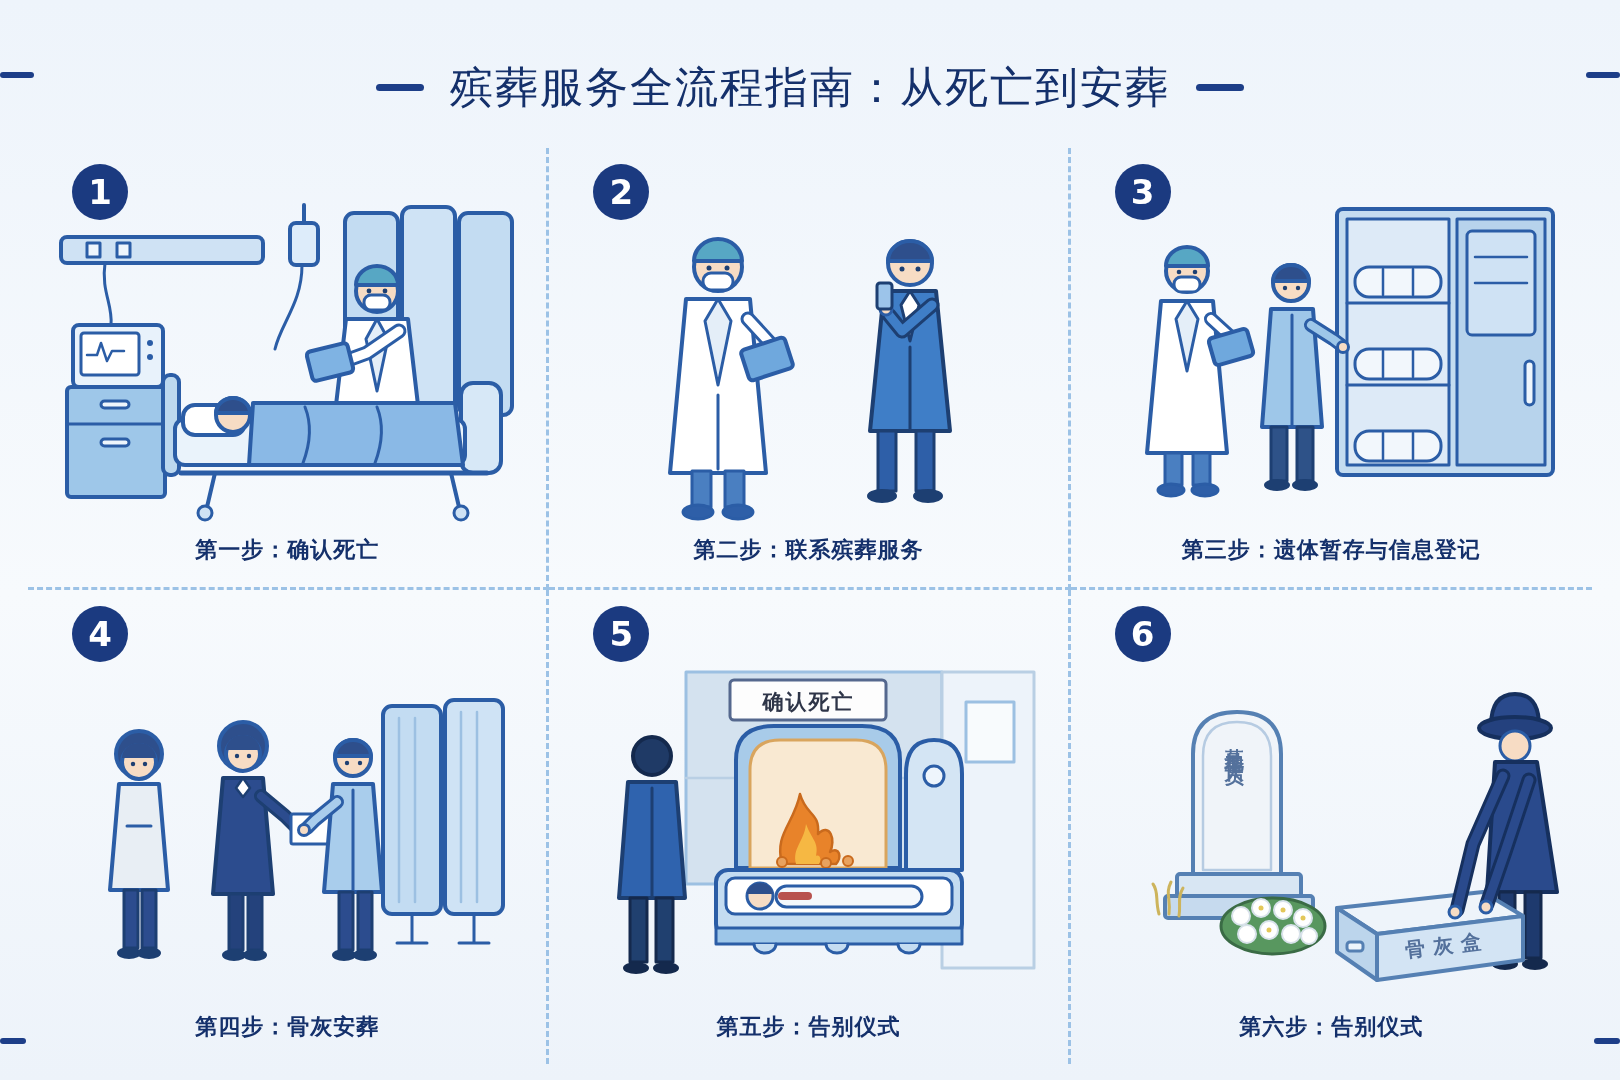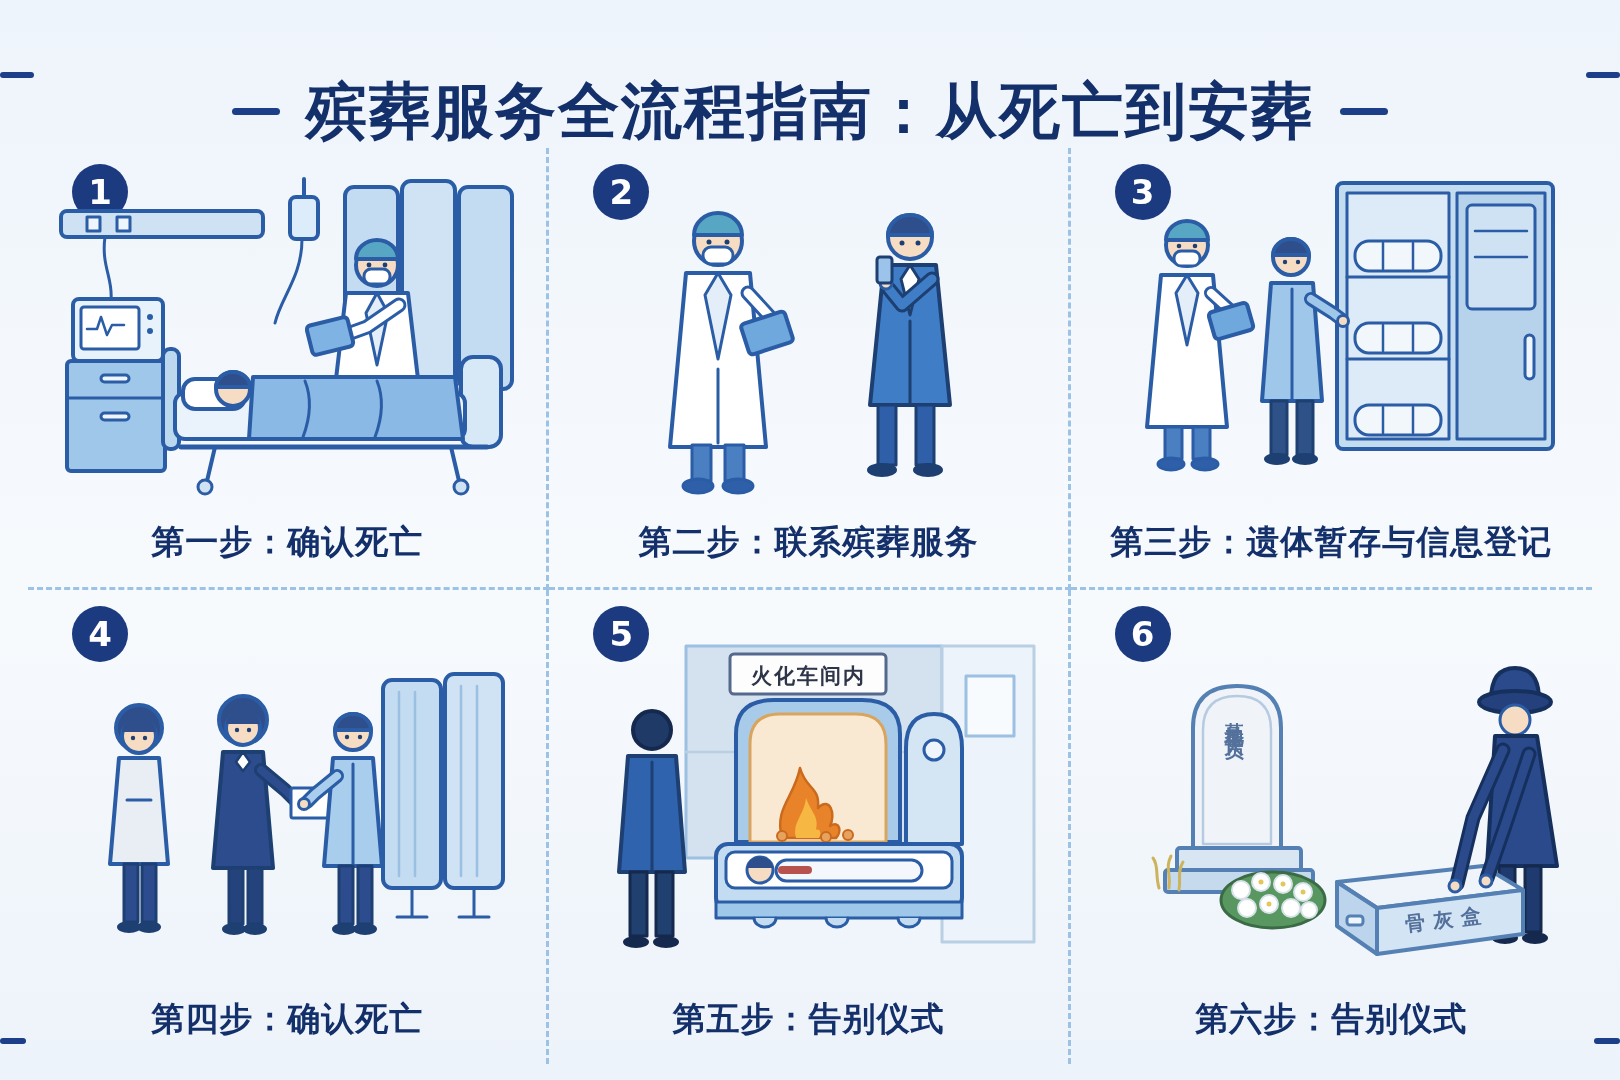--- a/index.html
+++ b/index.html
@@ -3,40 +3,40 @@
 <meta charset="utf-8">
 <style>
   html,body{margin:0;padding:0;}
   .page{
     width:1620px;height:1080px;position:relative;overflow:hidden;
     background:linear-gradient(180deg,#eef4fb 0%,#f7fafd 55%,#edf3fa 100%);
     font-family:"DejaVu Sans","Liberation Sans",sans-serif;
   }
   
   .title-row{position:absolute;top:30px;left:0;right:0;display:flex;align-items:center;justify-content:center;gap:26px;}
-  .title{font-size:61px;font-weight:700;color:#14306b;letter-spacing:2px;white-space:nowrap;}
+  .title{font-size:43px;font-weight:400;color:#14306b;letter-spacing:2px;white-space:nowrap;}
   .title-dash{width:48px;height:7px;border-radius:4px;background:#1d3e88;}
   .edge-mark{position:absolute;height:6px;background:#1d3e88;border-radius:3px;}
   .em-tl{left:0;top:72px;width:34px}.em-tr{right:0;top:72px;width:34px}
   .em-bl{left:0;bottom:36px;width:26px}.em-br{right:0;bottom:36px;width:26px}
   
   .grid{
     position:absolute;top:148px;left:28px;right:28px;bottom:16px;
     display:grid;grid-template-columns:1fr 1fr 1fr;grid-template-rows:442px 1fr;
   }
   .panel{position:relative;display:flex;flex-direction:column;align-items:center;justify-content:flex-end;padding-bottom:22px;min-width:0;}
   .grid > .panel:nth-child(3n+1),
   .grid > .panel:nth-child(3n+2){border-right:3px dashed #9cc2e6;}
   .grid > .panel:nth-child(-n+3){border-bottom:3px dashed #9cc2e6;}
   .badge{
     position:absolute;left:44px;top:16px;width:56px;height:56px;border-radius:50%;
     background:#1b3a80;color:#ffffff;font-size:34px;font-weight:700;
     display:flex;align-items:center;justify-content:center;
   }
-  .caption{margin-top:15px;font-size:33px;font-weight:700;color:#14306b;white-space:nowrap;letter-spacing:1px;font-family:Liberation Serif, serif;}
+  .caption{margin-top:4px;font-size:22px;font-weight:700;color:#14306b;white-space:nowrap;letter-spacing:1px;font-family:Liberation Serif, serif;}
   .illustration{position:relative;width:480px;height:350px;flex:none;}
   .illustration svg{display:block;}
   
   .sign-label{
     position:absolute;left:162px;top:30px;width:156px;text-align:center;
     font-size:21px;font-weight:700;color:#2e3548;letter-spacing:2px;
   }
   .tombstone-label{
     position:absolute;left:131px;top:74px;writing-mode:vertical-rl;
     font-size:19px;font-weight:600;color:#54719c;letter-spacing:4px;
@@ -299,21 +299,21 @@
               <polyline points="290,144 268,162 260,170" fill="none" stroke="#a9cdec" stroke-width="8"></polyline>
               <circle cx="257" cy="172" r="5.5" fill="#f7dcc4" stroke-width="3"></circle>
               <rect x="292" y="234" width="14" height="58" fill="#2c4c8e" stroke="#1d3f72" stroke-width="3"></rect>
               <rect x="311" y="234" width="14" height="58" fill="#2c4c8e" stroke="#1d3f72" stroke-width="3"></rect>
               <ellipse cx="297" cy="297" rx="12" ry="6" fill="#1d3f72" stroke="none"></ellipse>
               <ellipse cx="318" cy="297" rx="12" ry="6" fill="#1d3f72" stroke="none"></ellipse>
             </g>
           </g>
         </svg>
       </div>
-      <div class="caption">第四步：确认死亡</div>
+      <div class="caption">第四步：骨灰安葬</div>
     </section>
 
     <section class="panel">
       <div class="badge">5</div>
       <div class="illustration">
         <svg viewBox="0 0 480 350" width="480" height="350">
           <g stroke="#2b5da6" stroke-width="4" stroke-linecap="round" stroke-linejoin="round">
             <g>
               <rect x="118" y="14" width="256" height="212" fill="#d4e2ef" stroke="#9cc0e2" stroke-width="3"></rect>
               <line x1="118" y1="120" x2="166" y2="120" stroke="#b9cfe4" stroke-width="2.5"></line>
@@ -349,21 +349,21 @@
               <circle cx="84" cy="98" r="19" fill="#1f3a66" stroke="#14294d"></circle>
               <path d="M60 124 L108 124 L117 240 L51 240 Z" fill="#2f63ae" stroke="#1d3f72"></path>
               <line x1="84" y1="130" x2="84" y2="238" stroke="#1d3f72" stroke-width="3"></line>
               <rect x="62" y="240" width="17" height="64" fill="#20406f" stroke="#14294d" stroke-width="3"></rect>
               <rect x="88" y="240" width="17" height="64" fill="#20406f" stroke="#14294d" stroke-width="3"></rect>
               <ellipse cx="68" cy="310" rx="13" ry="6" fill="#14294d" stroke="none"></ellipse>
               <ellipse cx="98" cy="310" rx="13" ry="6" fill="#14294d" stroke="none"></ellipse>
             </g>
           </g>
         </svg>
-        <div class="sign-label">火化车间内</div>
+        <div class="sign-label">确认死亡</div>
       </div>
       <div class="caption">第五步：告别仪式</div>
     </section>
 
     <section class="panel">
       <div class="badge">6</div>
       <div class="illustration">
         <svg viewBox="0 0 480 350" width="480" height="350">
           <g stroke="#2b5da6" stroke-width="4" stroke-linecap="round" stroke-linejoin="round">
             <g>

